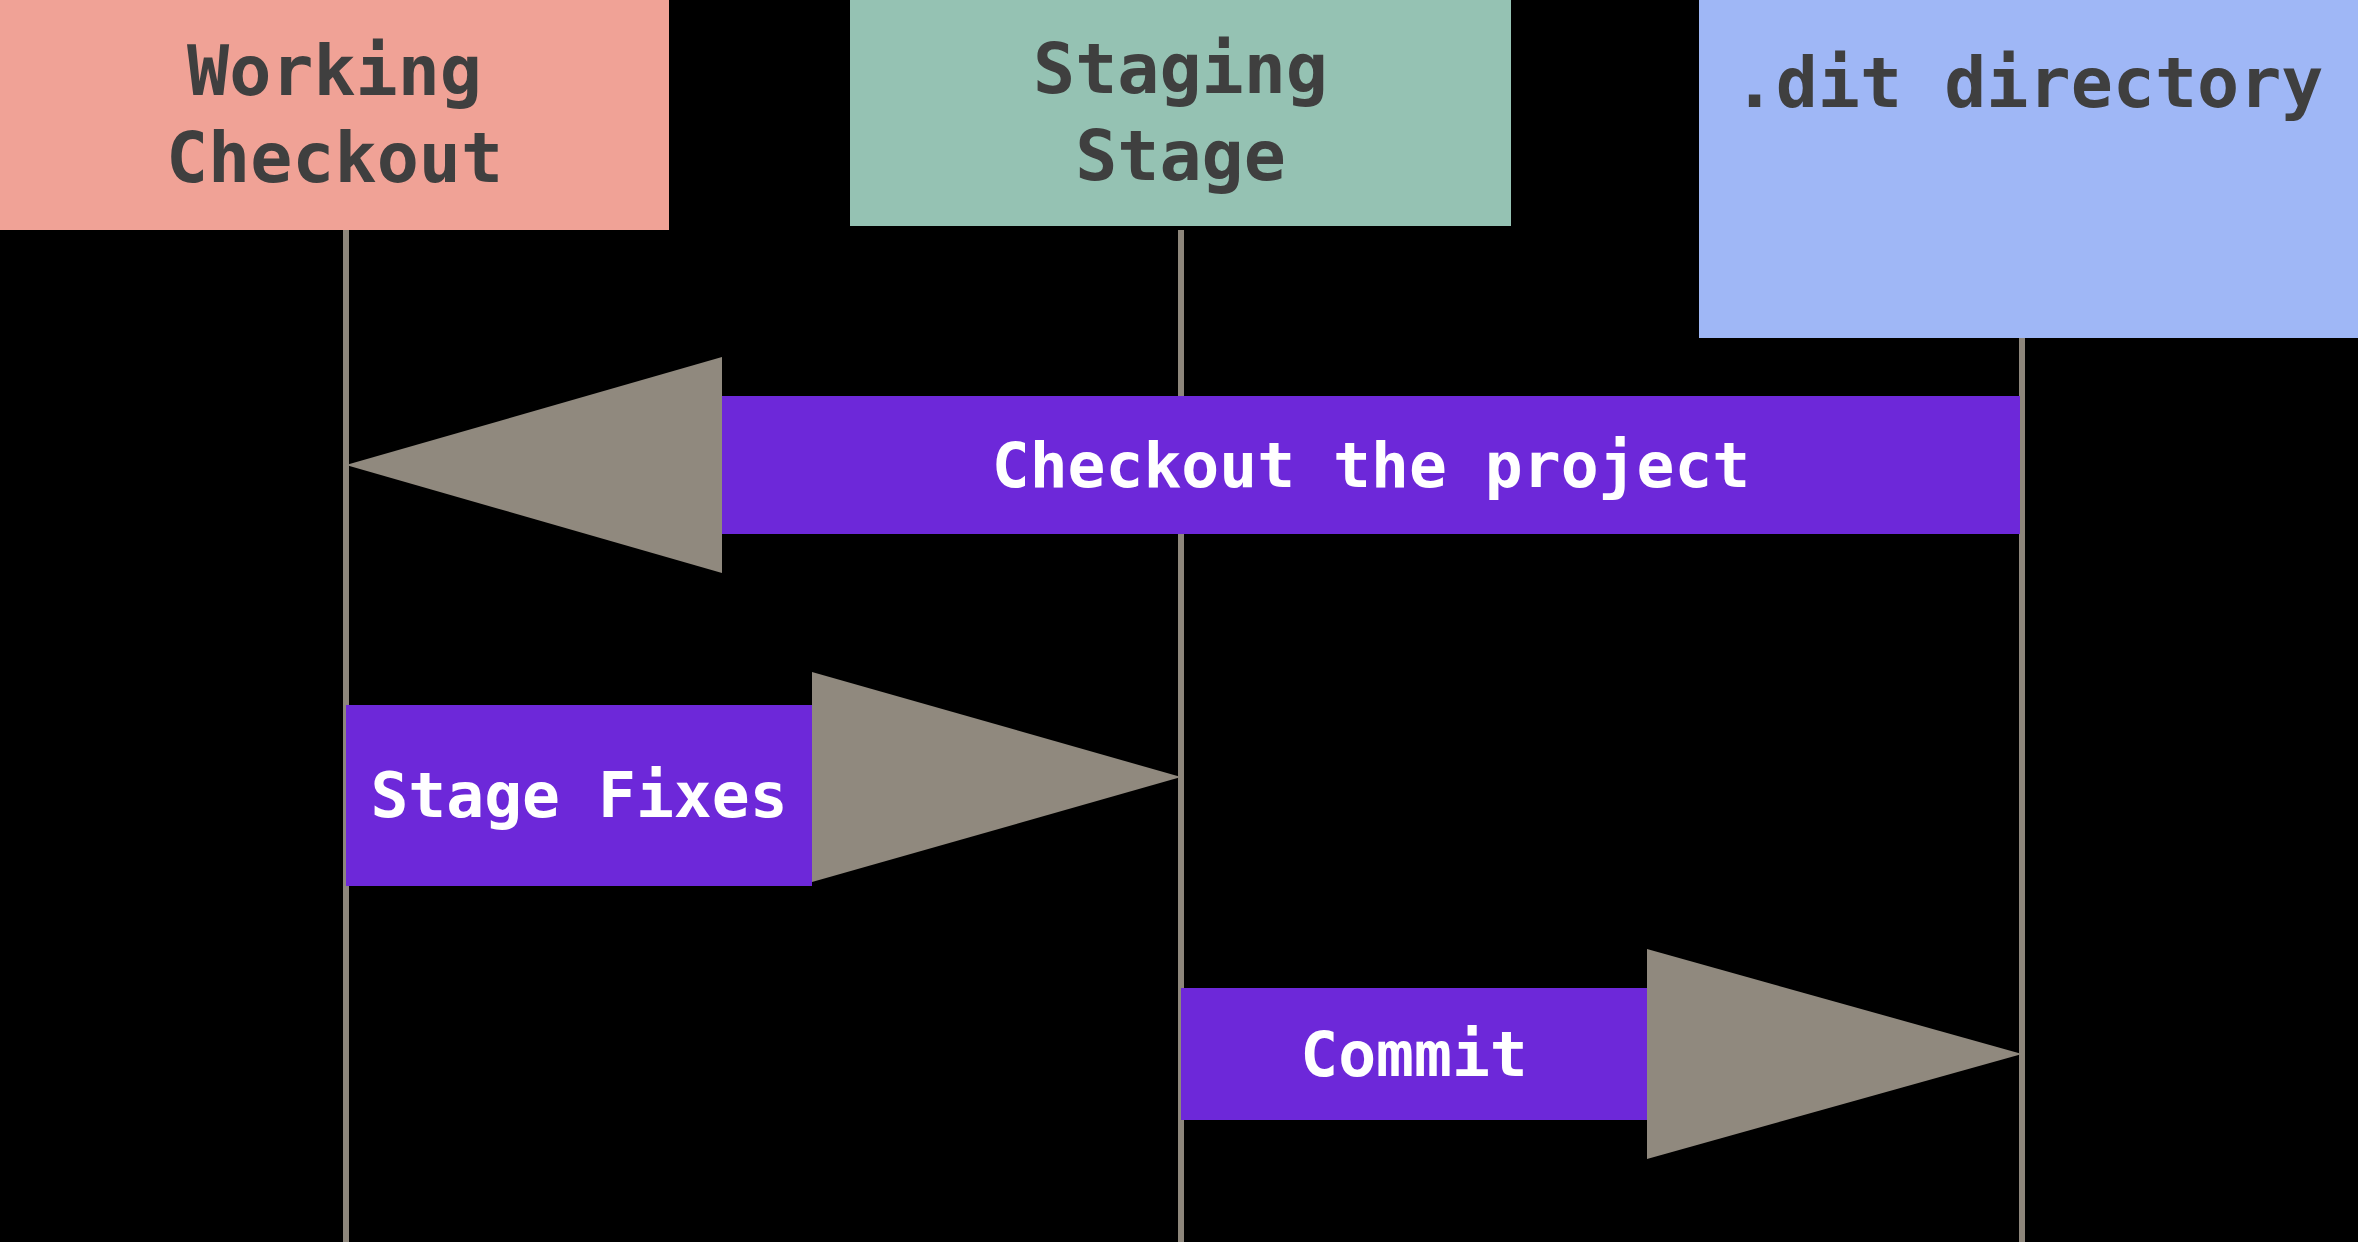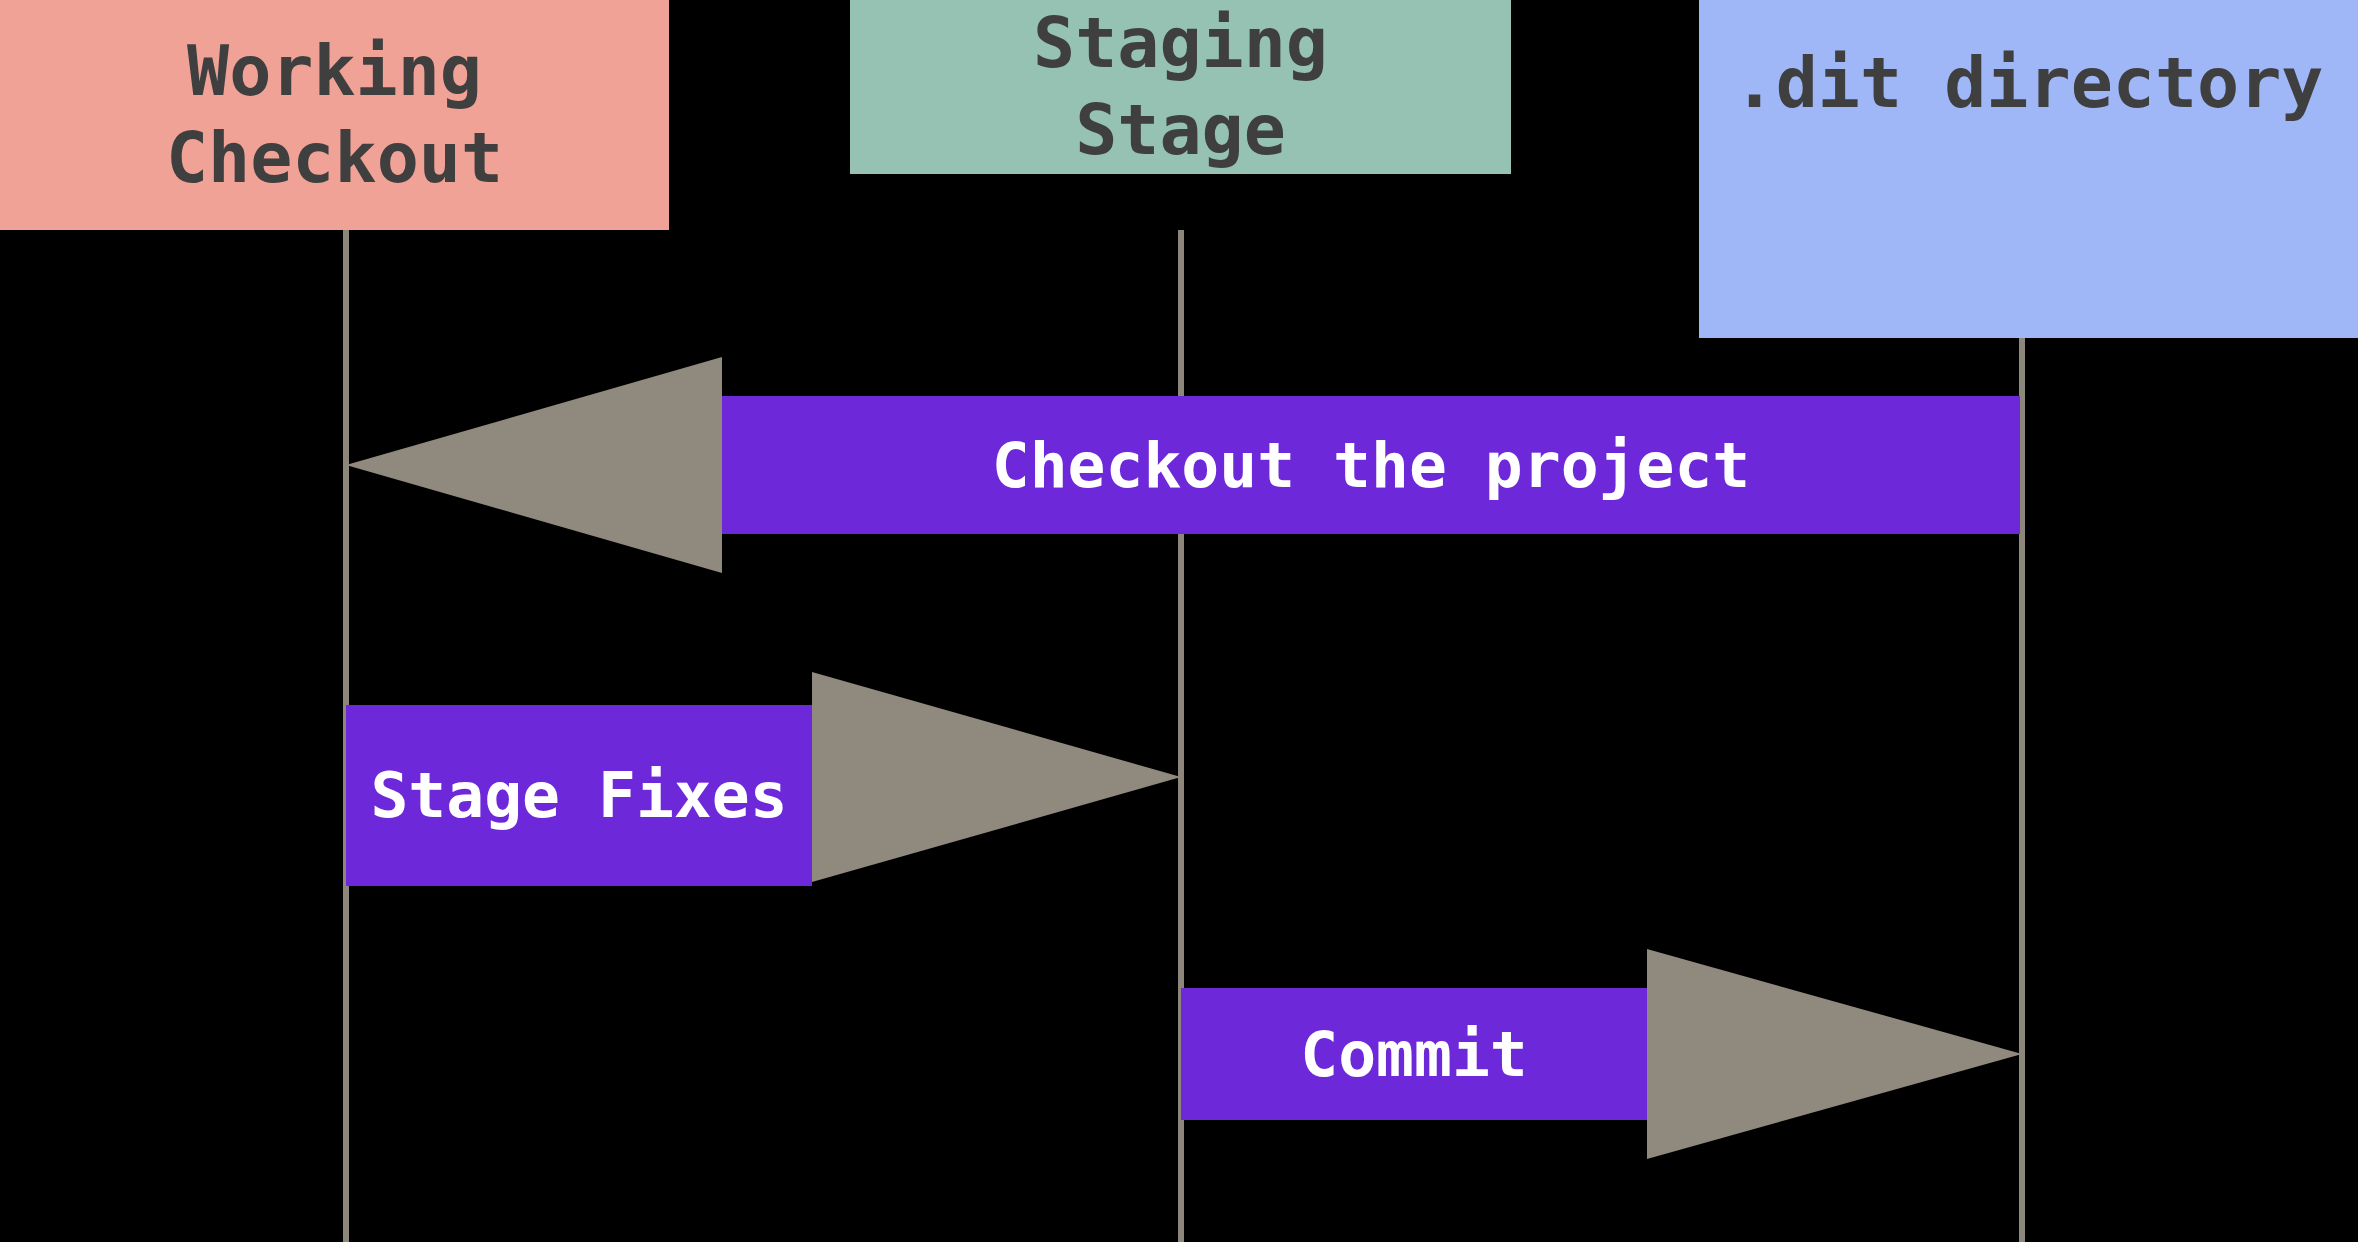--- a/index.html
+++ b/index.html
@@ -23,21 +23,21 @@
     display: flex;
     flex-direction: column;
     align-items: center;
     color: #3f3f3f;
     font-size: 70px;
     font-weight: bold;
     line-height: 87px;
     text-align: center;
   }
   .box-wd   { left: 0px;    width: 669px; height: 230px; background: #f0a296; justify-content: center; }
-  .box-sa   { left: 850px;  width: 661px; height: 174px; background: #95c2b3; justify-content: center; }
+  .box-sa   { left: 850px;  width: 661px; height: 226px; background: #95c2b3; justify-content: center; }
   .box-repo { left: 1699px; width: 659px; height: 338px; background: #9fb7f6; padding-top: 40px; box-sizing: border-box; align-items: center; }
 
   
   .lifeline {
     position: absolute;
     width: 6px;
     background: #8d867b;
   }
   .ll-wd   { left: 343px;  top: 230px; height: 1012px; }
   .ll-sa   { left: 1178px; top: 230px; height: 1012px; }

